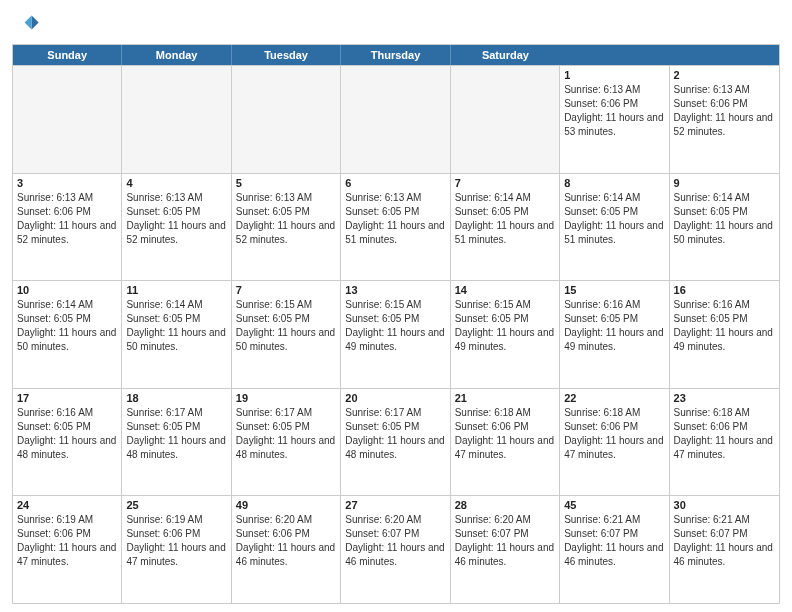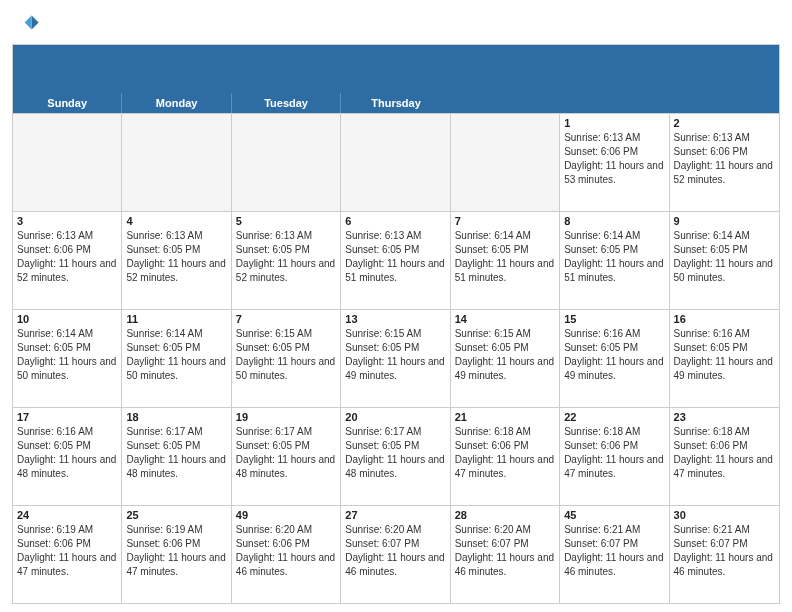--- a/index.html
+++ b/index.html
@@ -56,21 +56,20 @@
       grid-template-columns: repeat(7, 1fr);
       background: #2e6da4;
     }
     .cal-header-cell {
       color: #fff;
       font-size: 11px;
       font-weight: bold;
       text-align: center;
       padding: 4px 16px;
       border-right: 1px solid #5a90c0;
-      margin-top: 48px;
     }
     .cal-header-cell:last-child {
       border-right: none;
     }
     .cal-body {
       flex: 1;
       display: flex;
       flex-direction: column;
     }
     .cal-week {
@@ -128,20 +127,21 @@
       <div class="location"></div>
     </div>
   </div>
 
   <div class="calendar">
     <div class="cal-header-row">
     <div class="cal-header-cell">Sunday</div>
         <div class="cal-header-cell">Monday</div>
         <div class="cal-header-cell">Tuesday</div>
         <div class="cal-header-cell">Thursday</div>
+        <div class="cal-header-cell">Saturday</div>
       </div>
     <div class="cal-body">
     <div class="cal-week">
           <div class="cal-cell empty"></div>
           <div class="cal-cell empty"></div>
           <div class="cal-cell empty"></div>
           <div class="cal-cell empty"></div>
           <div class="cal-cell empty"></div>
           <div class="cal-cell">
             <span class="day-num">1</span>

